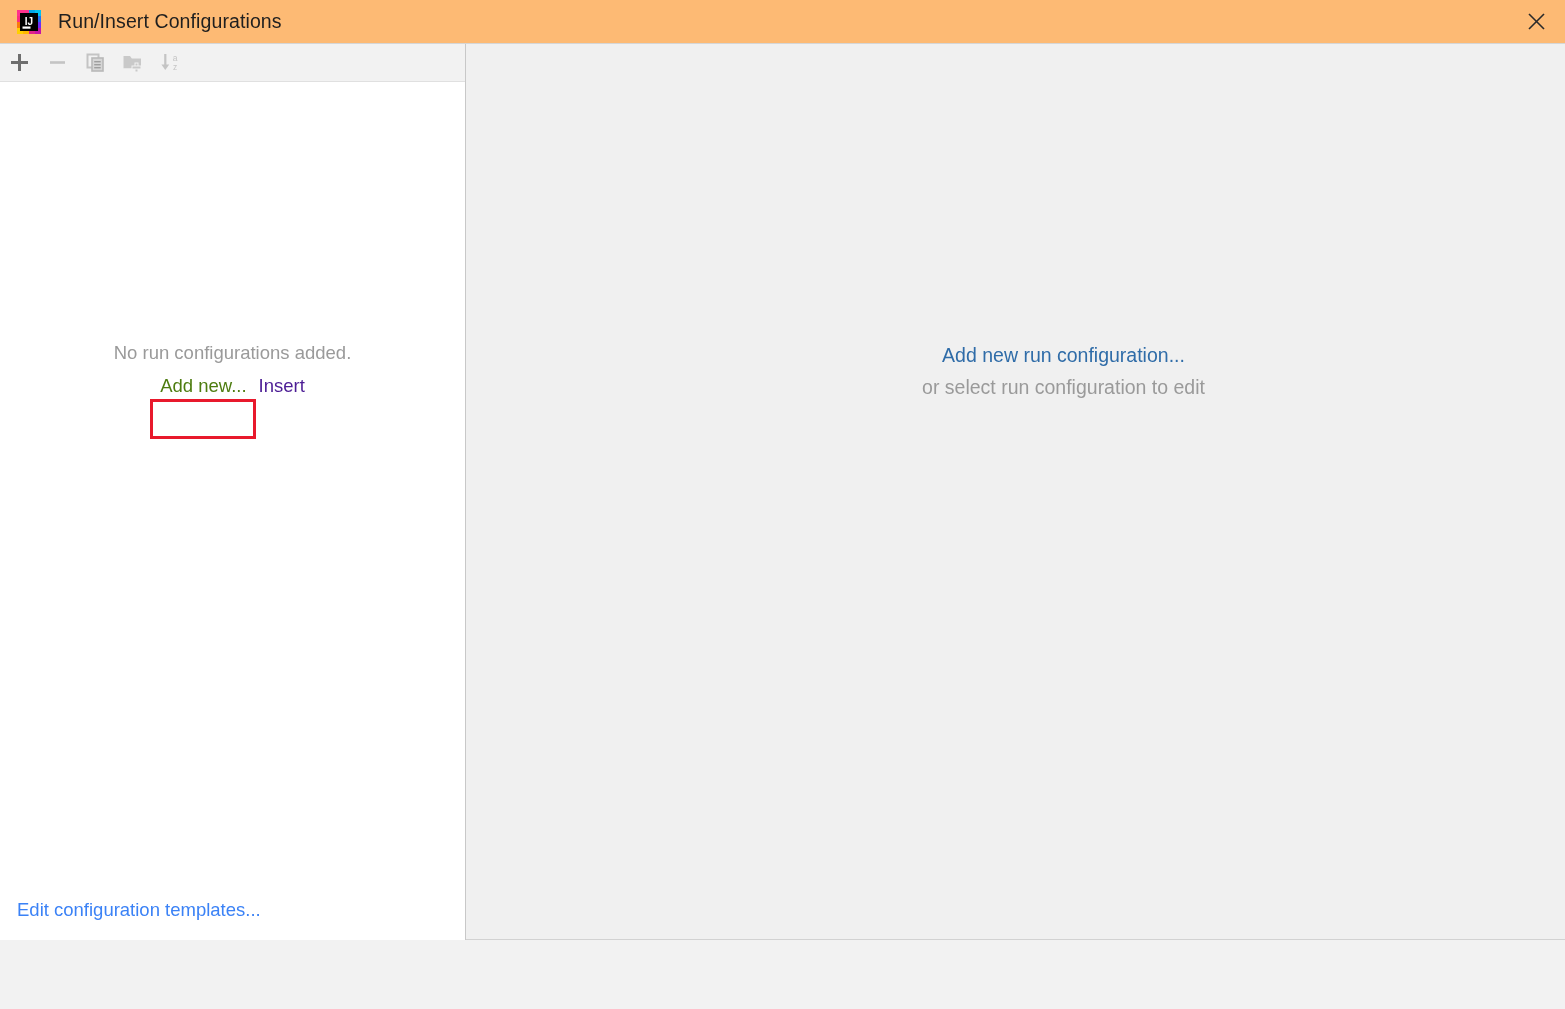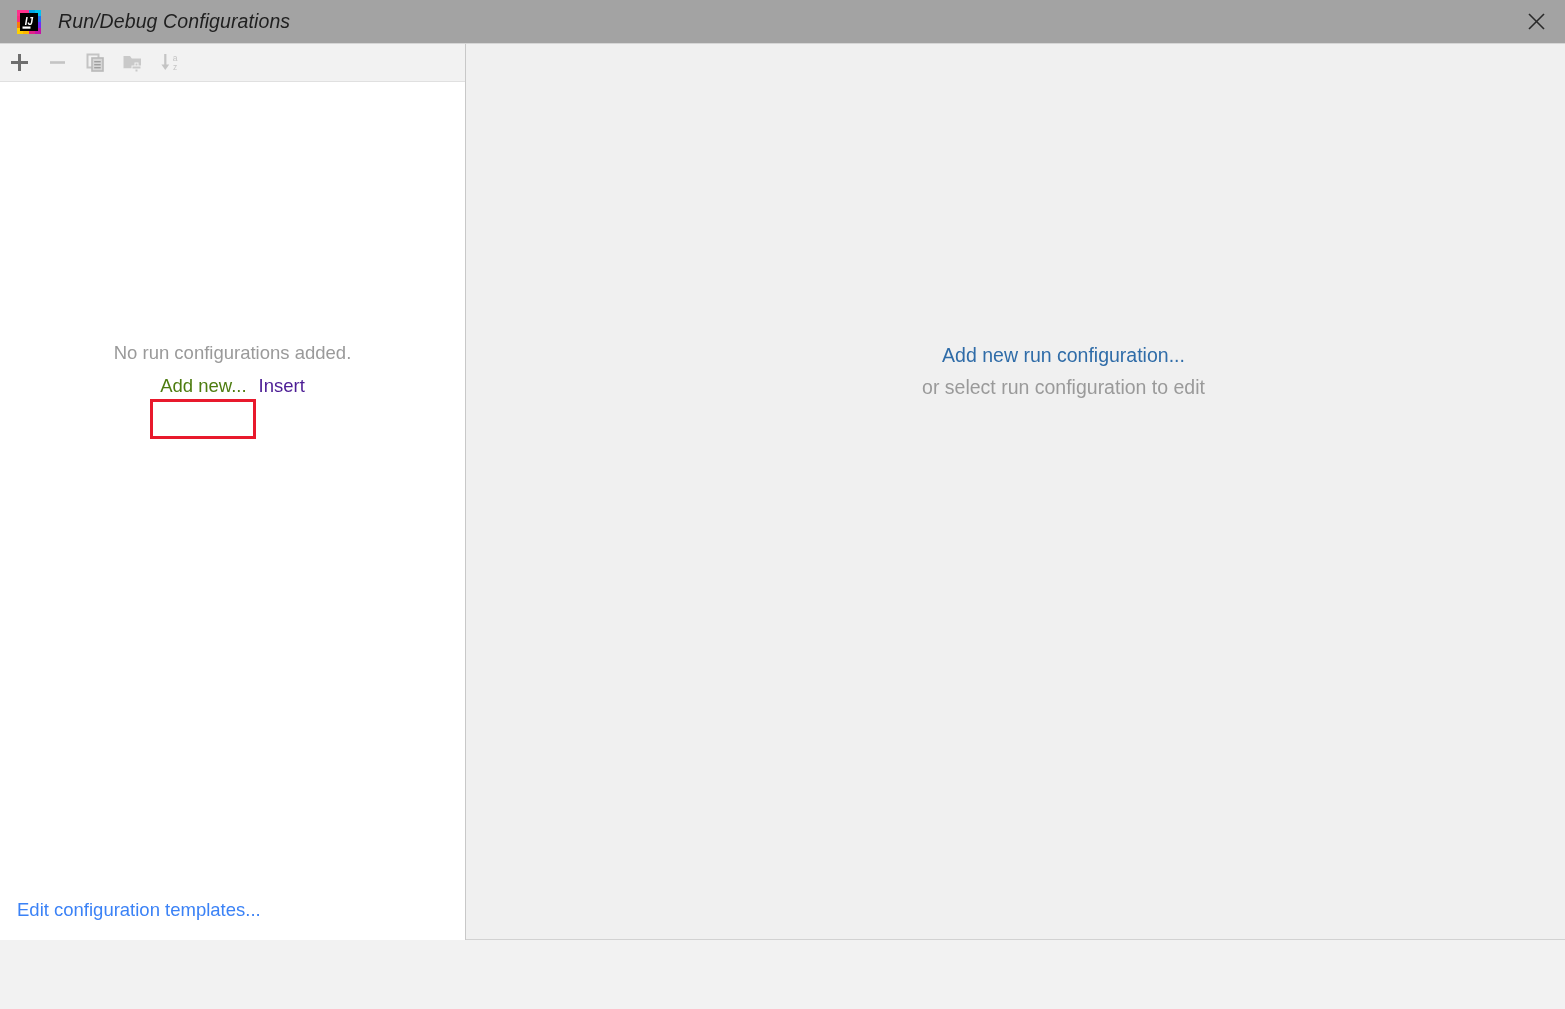--- a/index.html
+++ b/index.html
@@ -21,26 +21,25 @@
     overflow: hidden;
     box-sizing: border-box;
   }
 
   
   .titlebar {
     position: absolute;
     left: 0; top: 0;
     width: 1565px;
     height: 44px;
-    background: #a3a3a3;
+    background: #fdba74;
     border-bottom: 1px solid #d6d6d6;
     box-sizing: border-box;
     display: flex;
     align-items: center;
-    font-style: italic;
   }
   .title-icon {
     position: absolute;
     left: 16px; top: 9px;
     width: 26px; height: 26px;
   }
   .title-text {
     position: absolute;
     left: 58px;
     top: 10px;
@@ -205,21 +204,21 @@
         <rect x="19" y="13" width="6" height="6" fill="#6f2cf5"></rect>
         <rect x="19" y="7" width="6" height="6" fill="#1f6ff5"></rect>
         <rect x="19" y="1" width="6" height="6" fill="#00c2f0"></rect>
         <rect x="13" y="1" width="6" height="6" fill="#00a5e8"></rect>
         <rect x="7" y="1" width="6" height="6" fill="#ff318c"></rect>
         <rect x="4" y="4" width="18" height="18" fill="#000000"></rect>
         <text x="13" y="16" font-family="'Liberation Sans',sans-serif" font-size="10" font-weight="bold" fill="#ffffff" text-anchor="middle">IJ</text>
         <rect x="6.5" y="17.5" width="8" height="2.2" fill="#ffffff"></rect>
       </svg>
     </span>
-    <span class="title-text">Run/Debug Configurations</span>
+    <span class="title-text">Run/Insert Configurations</span>
     <div class="close-btn">
       <svg width="19" height="19" viewBox="0 0 19 19">
         <line x1="2" y1="2" x2="17" y2="17" stroke="#2a2a2a" stroke-width="1.6"></line>
         <line x1="17" y1="2" x2="2" y2="17" stroke="#2a2a2a" stroke-width="1.6"></line>
       </svg>
     </div>
   </div>
 
   <div class="left-panel">
 

